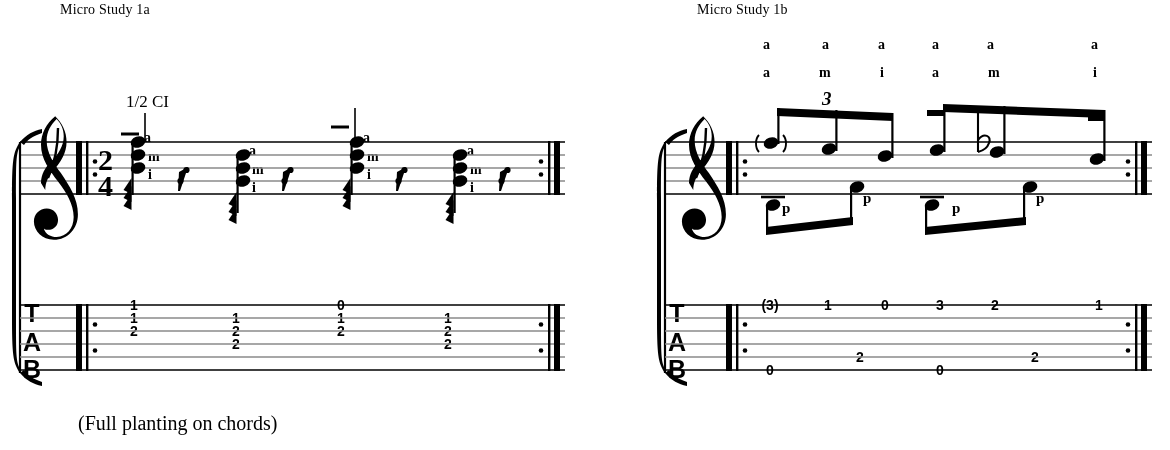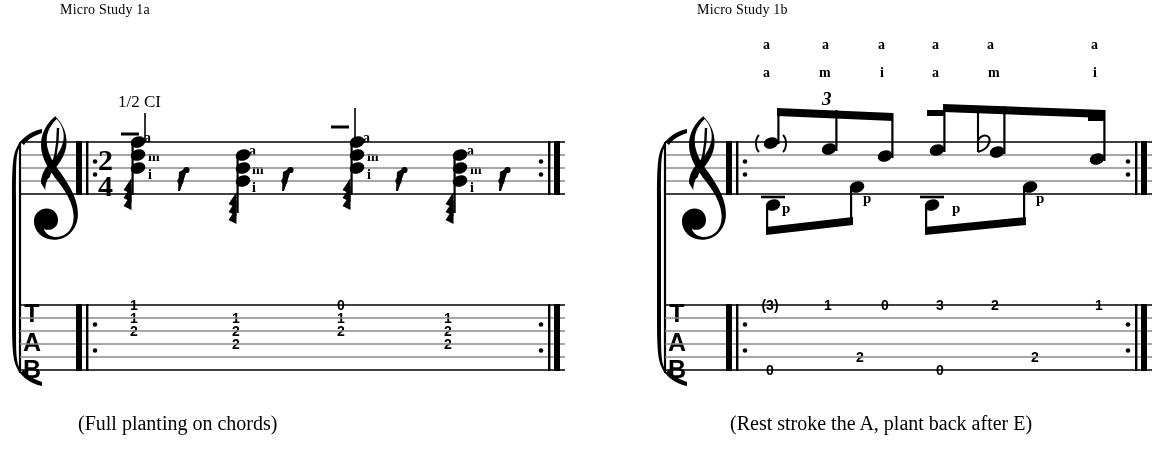--- a/index.html
+++ b/index.html
@@ -35,23 +35,22 @@
 </style>
 </head>
 <body>
 
 <div class="sheet">
 
   <div class="title" id="title-1a">Micro Study 1a</div>
   <div class="title" id="title-1b">Micro Study 1b</div>
 
   <div class="caption" id="caption-1a">(Full planting on chords)</div>
-  <div class="caption" id="caption-1b">(Rest stroke the A, plant back after E)</div>
-
-  <div class="posmark" style="left:118px;top:92px;">1/2 CI</div>
+
+  <div class="posmark" style="left:126px;top:92px;">1/2 CI</div>
 
   <div class="tupletnum" style="left:822px;top:88px;">3</div>
 
   <div class="fing" style="left:144px;top:131px;">a</div>
   <div class="fing" style="left:148px;top:150px;">m</div>
   <div class="fing" style="left:148px;top:168px;">i</div>
 
   <div class="fing" style="left:249px;top:144px;">a</div>
   <div class="fing" style="left:252px;top:163px;">m</div>
   <div class="fing" style="left:252px;top:181px;">i</div>

